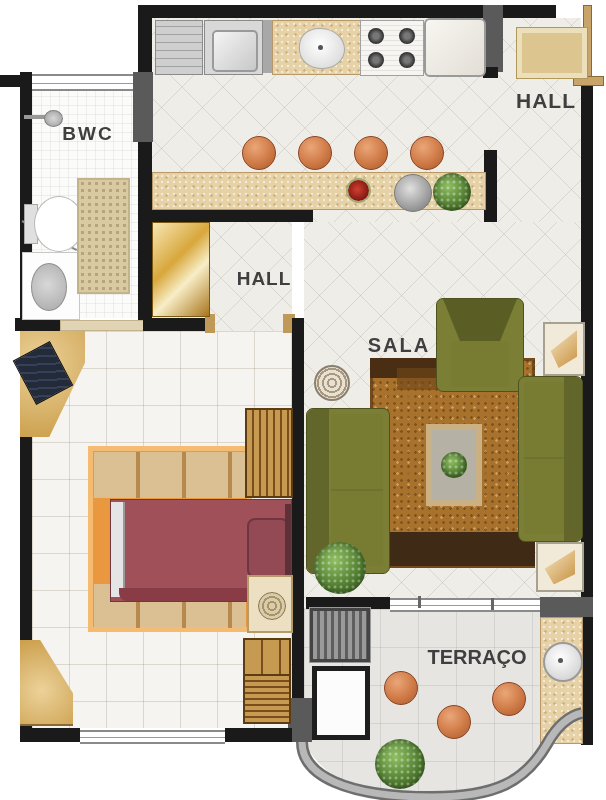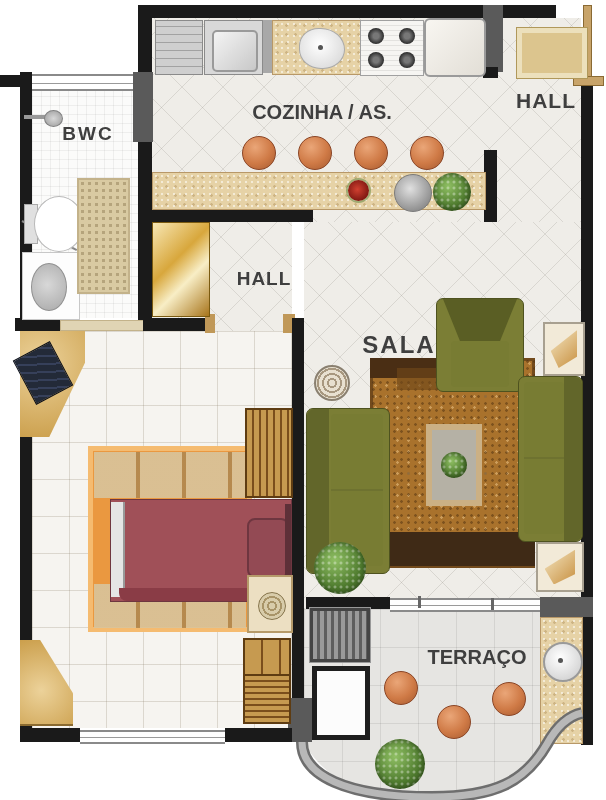--- a/index.html
+++ b/index.html
@@ -193,21 +193,20 @@
     <div class="abs" style="left:2px;top:24px;width:36px;height:36px;border-radius:50%;background:radial-gradient(circle at 42% 38%,#ffffff,#c8c8c8);border:2px solid #9a9a9a;"></div>
     <div class="abs" style="left:17px;top:40px;width:5px;height:5px;border-radius:50%;background:#555;"></div>
   </div>
 
   <svg width="606" height="800" style="position:absolute;left:0;top:0;pointer-events:none;">
     <path d="M302,742 C302,775 345,797 432,797 C495,797 525,782 547,744 C557,726 568,716 582,713" fill="none" stroke="#6e6e6e" stroke-width="12"></path>
     <path d="M302,742 C302,775 345,797 432,797 C495,797 525,782 547,744 C557,726 568,716 582,713" fill="none" stroke="#b8b8b8" stroke-width="7"></path>
   </svg>
 
   <div class="label" style="left:88px;top:134px;font-size:19px;letter-spacing:2px;">BWC</div>
-  <div class="label" style="left:322px;top:112px;font-size:20px;">COZINHA / AS.</div>
   <div class="label" style="left:546px;top:101px;font-size:21px;letter-spacing:1px;">HALL</div>
   <div class="label" style="left:264px;top:279px;font-size:19px;letter-spacing:1px;">HALL</div>
-  <div class="label" style="left:399px;top:345px;font-size:24px;letter-spacing:2px;">SALA</div>
+  <div class="label" style="left:399px;top:345px;font-size:20px;letter-spacing:2px;">SALA</div>
   <div class="label" style="left:477px;top:657px;font-size:20px;line-height:22px;">
     <span style="display:block;">TERRAÇO</span>
   </div>
 
 </div>
 
 </body></html>

